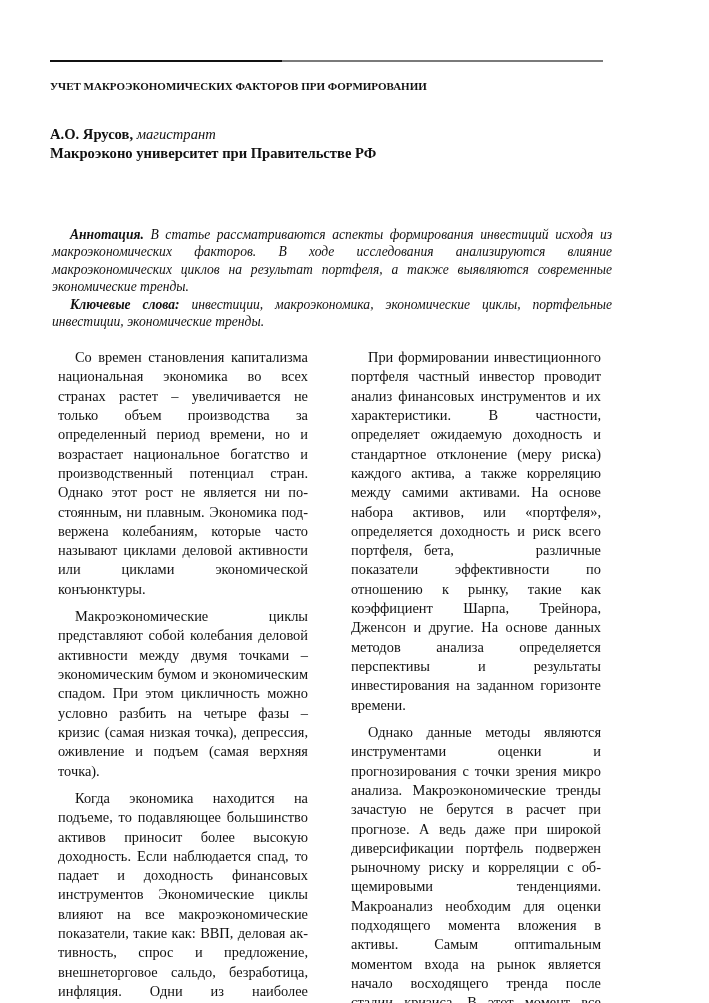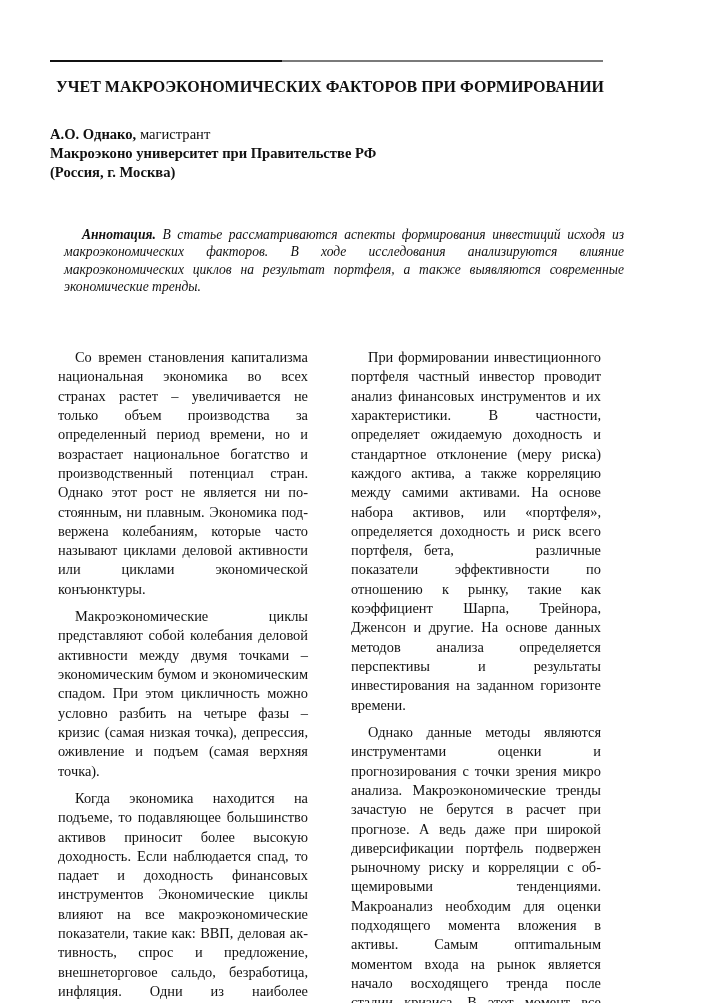--- a/index.html
+++ b/index.html
@@ -6,32 +6,32 @@
     body {
       width: 709px; height: 1003px; position: relative; overflow: hidden;
       font-family: "Liberation Serif", "DejaVu Serif", serif; color: #111;
     }
     .rule {
       position: absolute; top: 60px; left: 50px; width: 553px; height: 2px;
       background: linear-gradient(to right, #111 0%, #111 42%, #7a7a7a 42%, #7a7a7a 100%);
     }
     .title {
       position: absolute; top: 78px; left: 50px; width: 560px;
-      text-align: center; font-weight: bold; font-size: 16px; line-height: 17px;
+      text-align: left; font-weight: bold; font-size: 11px; line-height: 17px;
       letter-spacing: 0px;
     }
     .title div { white-space: nowrap; }
     .authors {
       position: absolute; top: 125px; left: 50px; width: 560px;
       font-size: 14.6px; line-height: 19px;
     }
     .authors .b { font-weight: bold; }
-    .authors .i { font-weight: normal; text-align: center; }
+    .authors .i { font-style: italic; font-weight: normal; text-align: center; }
     .abstract {
-      position: absolute; top: 226px; left: 64px; width: 560px;
+      position: absolute; top: 226px; left: 52px; width: 560px;
       font-style: italic; font-size: 13.6px; line-height: 17.4px;
       text-align: justify;
     }
     .abstract p { margin: 0; text-indent: 18px; }
     .abstract .lbl { font-weight: bold; }
     .col {
       position: absolute; top: 340px; width: 266px;
       font-size: 14.4px; line-height: 19.32px; text-align: justify;
       hyphens: manual;
     }
@@ -44,31 +44,34 @@
 <body>
 
 <div class="rule"></div>
 
 <div class="title">
   <div>УЧЕТ МАКРОЭКОНОМИЧЕСКИХ ФАКТОРОВ ПРИ ФОРМИРОВАНИИ</div>
 </div>
 
 <div class="authors">
   <div>
-    <span class="b">А.О. Однако,</span>
+    <span class="b">А.О. Ярусов,</span>
     <span class="i">магистрант</span>
   </div>
   <div class="b">Макроэконо университет при Правительстве РФ</div>
-  <div class="b">(Россия, г. Москва)</div>
 </div>
 
 <div class="abstract">
   <p>
     <span class="lbl">Аннотация.</span>
     <span>В статье рассматриваются аспекты формирования инвестиций исходя из макроэкономических факторов. В ходе исследования анализируются влияние макроэкономических циклов на результат портфеля, а также выявляются современные экономические тренды.</span>
+  </p>
+  <p>
+    <span class="lbl">Ключевые слова:</span>
+    <span>инвестиции, макроэкономика, экономические циклы, портфельные инвестиции, экономические тренды.</span>
   </p>
 </div>
 
 <div class="col col-left">
   <p>Со времен становления капитализма национальная экономика во всех странах растет – увеличивается не только объем производства за определенный период времени, но и возрастает национальное богатство и производственный потенциал стран. Однако этот рост не является ни по­стоянным, ни плавным. Экономика под­вержена колебаниям, которые часто назы­вают циклами деловой активности или циклами экономической конъюнктуры.</p>
   <p>Макроэкономические циклы представ­ляют собой колебания деловой активности между двумя точками – экономическим бумом и экономическим спадом. При этом цикличность можно условно разбить на четыре фазы – кризис (самая низкая точ­ка), депрессия, оживление и подъем (самая верхняя точка).</p>
   <p>Когда экономика находится на подъеме, то подавляющее большинство активов приносит более высокую доходность. Если наблюдается спад, то падает и доходность финансовых инструментов Экономические циклы влияют на все макроэкономические показатели, такие как: ВВП, деловая ак­тивность, спрос и предложение, внешне­торговое сальдо, безработица, инфляция. Одни из наиболее чувствительные показа­тели к макроэкономический колебаниям являются объем мировых финансовых операций и объем инвестиций. При восхо­дящем тренде или стадии "оживления" происходит приток финансовых средств на финансовые рынки, увеличиваются объе­мы вложений в инвестиционные инстру­</p>
 </div>
 
 <div class="col col-right">

